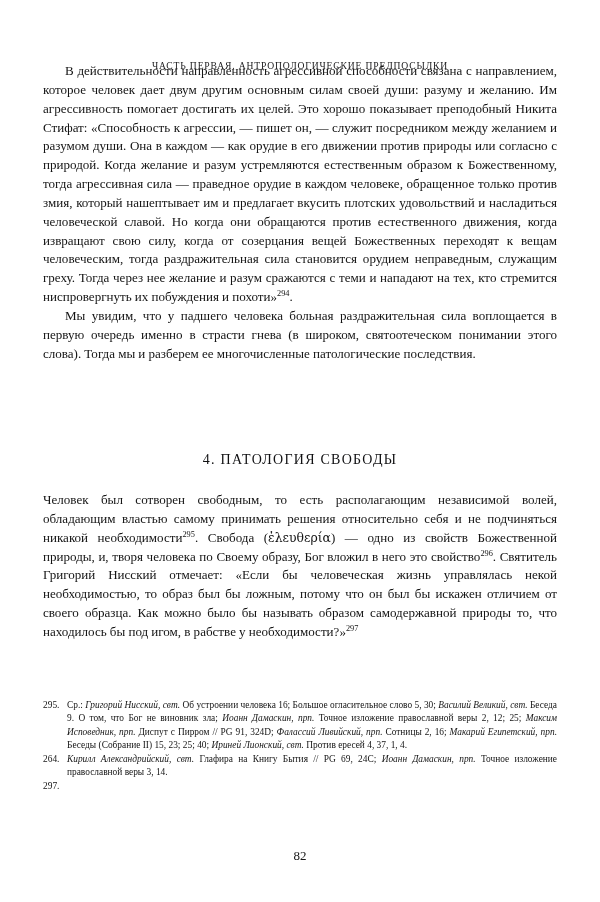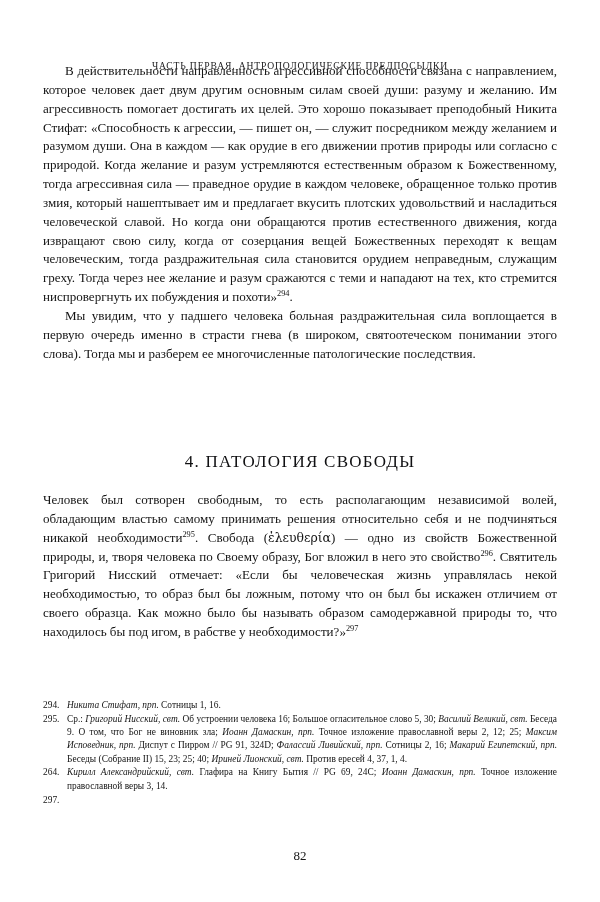--- a/index.html
+++ b/index.html
@@ -74,21 +74,21 @@
     margin-top: 35px;
   }
 
   
   .section-heading {
     position: absolute;
     left: 43px;
     top: 452px;
     width: 514px;
     text-align: center;
-    font-size: 17px;
+    font-size: 14px;
     letter-spacing: 1.25px;
     text-transform: uppercase;
     color: #101012;
     white-space: nowrap;
   }
 
   
   .body-block-2 {
     position: absolute;
     left: 43px;
@@ -145,21 +145,20 @@
     <p class="para">Мы увидим, что у падшего человека больная раздражительная сила воплощается в первую очередь именно в страсти гнева (в широком, святоотеческом понимании этого слова). Тогда мы и разберем ее многочисленные патологические последствия.</p>
   </div>
 
   <div class="section-heading">4. Патология свободы</div>
 
   <div class="body-block-2">
     <p class="para noindent"><span>Человек был сотворен свободным, то есть располагающим независимой волей, обладающим властью самому принимать решения относительно себя и не подчиняться никакой необходимости</span><sup class="fn">295</sup><span>. Свобода (</span><span class="grk">ἐλευθερία</span><span>) — одно из свойств Божественной природы, и, творя человека по Своему образу, Бог вложил в него это свойство</span><sup class="fn">296</sup><span>. Святитель Григорий Нисский отмечает: «Если бы человеческая жизнь управлялась некой необходимостью, то образ был бы ложным, потому что он был бы искажен отличием от своего образца. Как можно было бы называть образом самодержавной природы то, что находилось бы под игом, в рабстве у необходимости?»</span><sup class="fn">297</sup></p>
   </div>
 
   <div class="footnotes" id="footnotes">
-      <div class="footnote"><span class="fn-num">294.</span><span><i>Никита Стифат, прп.</i><span> Сотницы 1, 16.</span></span></div>
       <div class="footnote"><span class="fn-num">295.</span><span><span>Ср.: </span><i>Григорий Нисский, свт.</i><span> Об устроении человека 16; Большое огласительное слово 5, 30; </span><i>Василий Великий, свт.</i><span> Беседа 9. О том, что Бог не виновник зла; </span><i>Иоанн Дамаскин, прп.</i><span> Точное изложение православной веры 2, 12; 25; </span><i>Максим Исповедник, прп.</i><span> Диспут с Пирром // PG 91, 324D; </span><i>Фалассий Ливийский, прп.</i><span> Сотницы 2, 16; </span><i>Макарий Египетский, прп.</i><span> Беседы (Собрание II) 15, 23; 25; 40; </span><i>Ириней Лионский, свт.</i><span> Против ересей 4, 37, 1, 4.</span></span></div>
       <div class="footnote"><span class="fn-num">264.</span><span><i>Кирилл Александрийский, свт.</i><span> Глафира на Книгу Бытия // PG 69, 24C; </span><i>Иоанн Дамаскин, прп.</i><span> Точное изложение православной веры 3, 14.</span></span></div>
       <div class="footnote"><span class="fn-num">297.</span></div>
     </div>
 
   <div class="folio">82</div>
 
 </div>
 
 </body></html>

